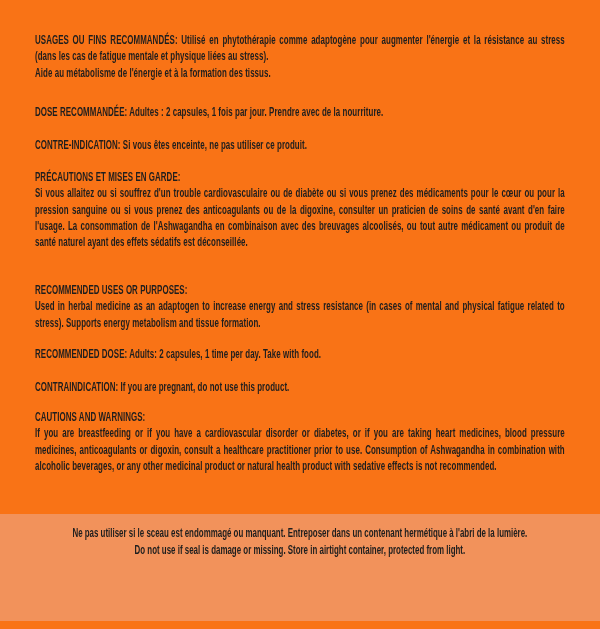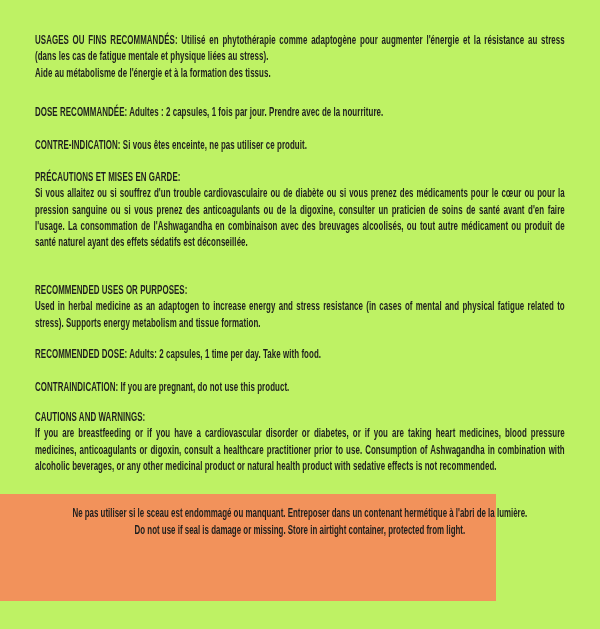--- a/index.html
+++ b/index.html
@@ -34,42 +34,42 @@
   .pos-dose-fr     { top: 104px; }
   .pos-contre-fr   { top: 137px; }
   .pos-precautions { top: 169px; }
   .pos-uses-en     { top: 282px; }
   .pos-dose-en     { top: 346px; }
   .pos-contra-en   { top: 379px; }
   .pos-cautions-en { top: 409px; }
   .band {
     position: absolute;
     left: 0;
-    top: 494px;
-    width: 496px;
+    top: 514px;
+    width: 600px;
     height: 107px;
     background: #f2925b;
   }
   .band-text {
     position: absolute;
     left: 35px;
     top: 11px;
     width: 815px;
     transform: scaleX(0.65);
     transform-origin: left top;
     font-size: 12.2px;
     line-height: 16.8px;
     text-align: center;
     color: #1e1e1e;
   }
 </style>
 </head>
 <body>
 
-<div class="page" style="background: #bef264; color: rgb(30, 30, 30);">
+<div class="page" style="background: #f97316; color: rgb(30, 30, 30);">
 
   <div class="text-layer">
 
     <div class="sec pos-usages">
       <div class="justify">
         <span class="sec-title-inline">USAGES OU FINS RECOMMANDÉS:</span><span>Utilisé en phytothérapie comme adaptogène pour augmenter l'énergie et la résistance au stress (dans les cas de fatigue mentale et physique liées au stress).</span>
       </div>
       <div>Aide au métabolisme de l'énergie et à la formation des tissus.</div>
     </div>
 

